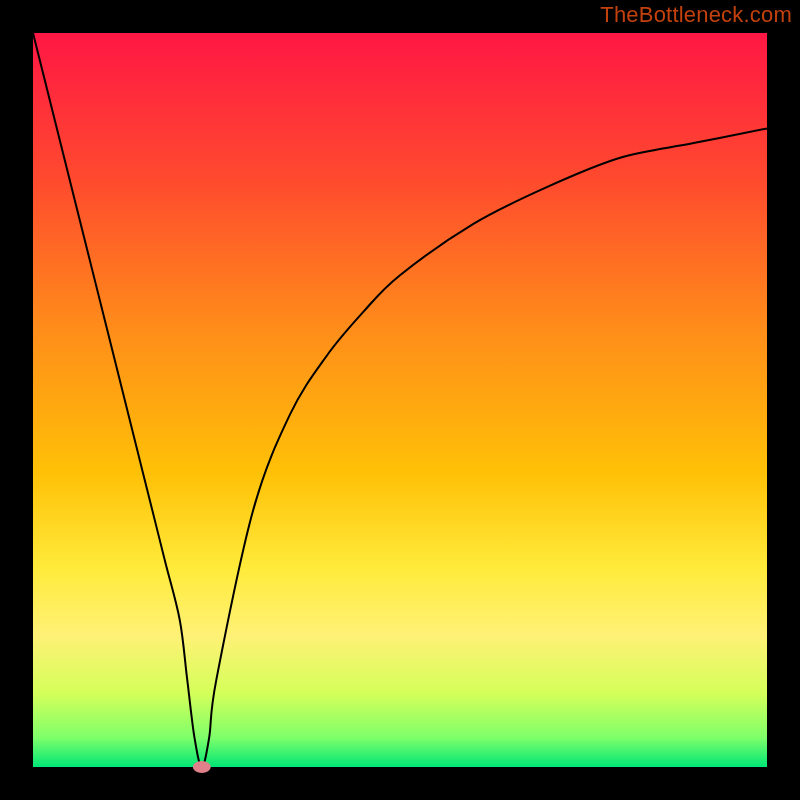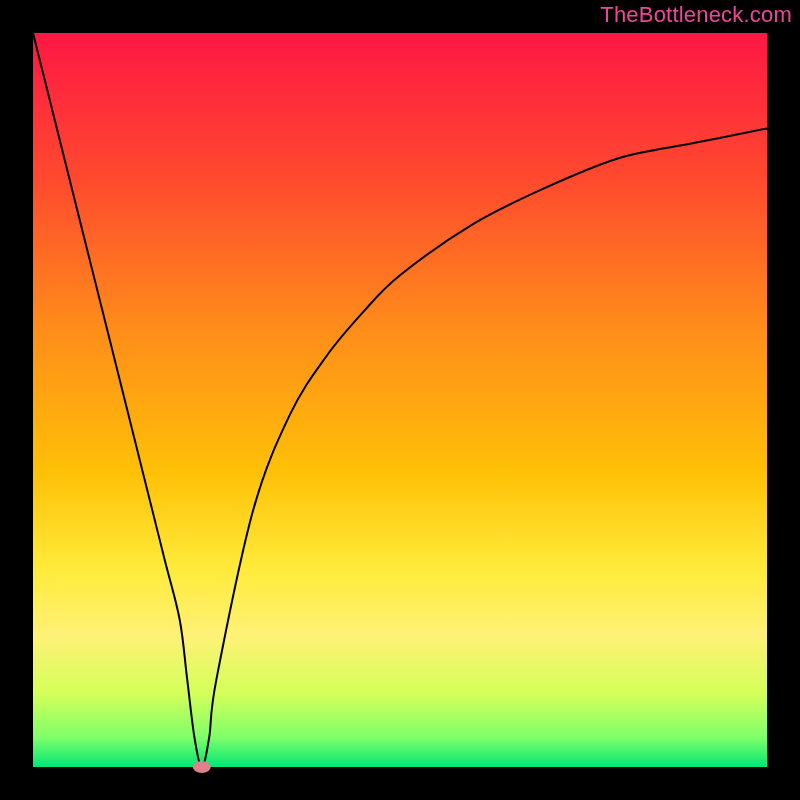--- a/index.html
+++ b/index.html
@@ -13,21 +13,21 @@
   }
   .chart-wrap {
     position: relative;
     width: 800px;
     height: 800px;
   }
   .watermark {
     position: absolute;
     top: 2px;
     right: 8px;
-    color: #ec4899;
+    color: #c2410c;
     font-size: 22px;
     letter-spacing: 0.2px;
     z-index: 5;
     user-select: none;
   }
   svg { display: block; }
 </style>
 </head>
 <body>
 

